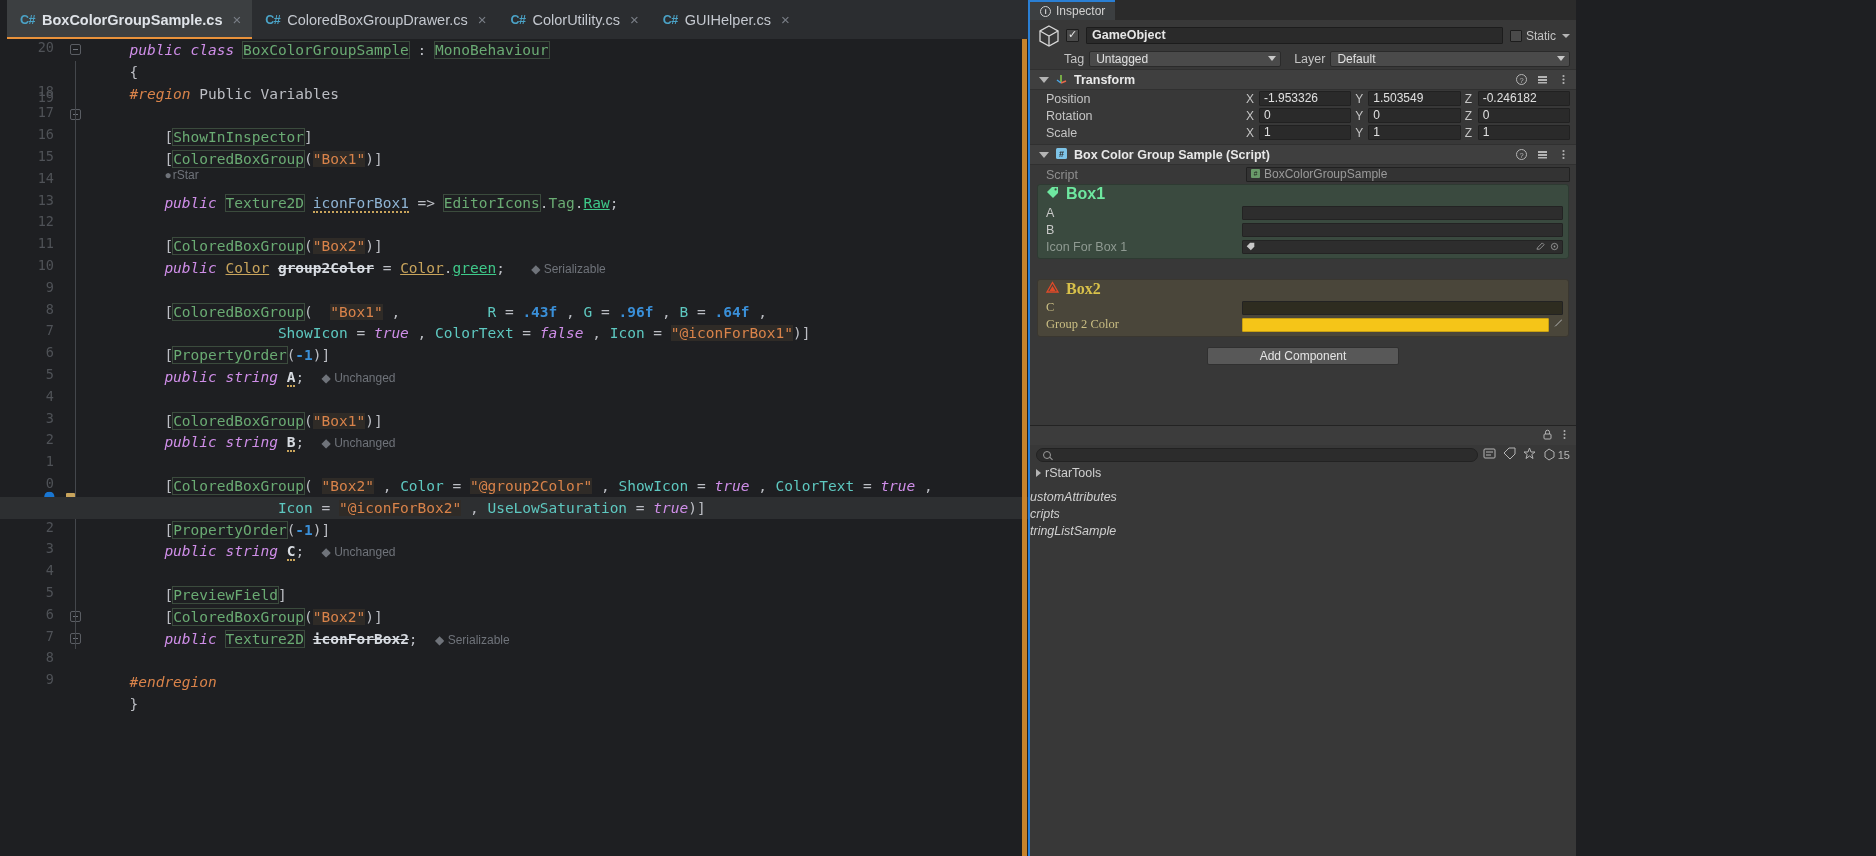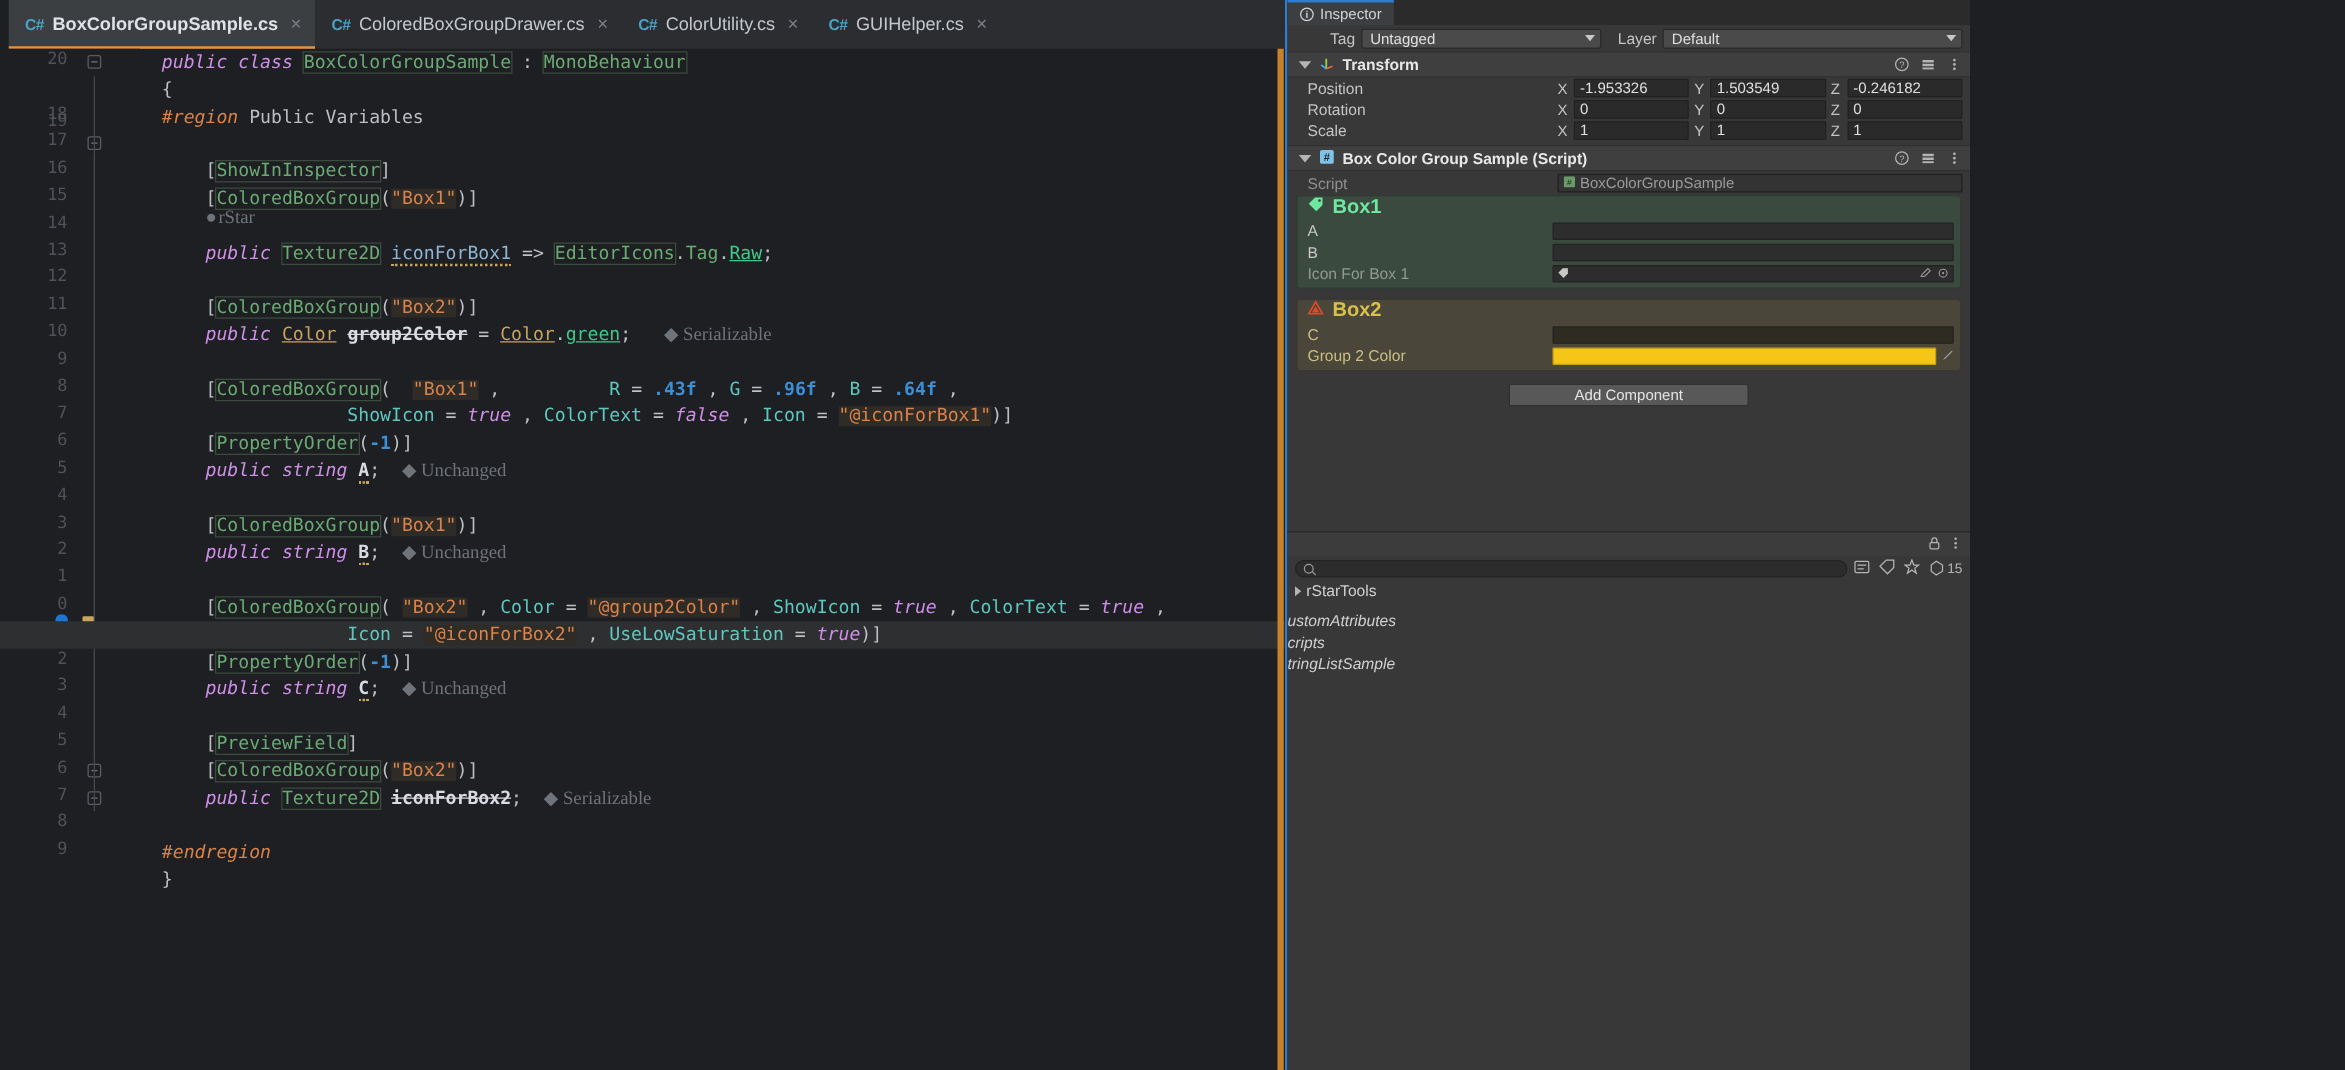--- a/index.html
+++ b/index.html
@@ -53,21 +53,21 @@
   .str     { color:#d9834a; }
   .strbg   { background:#2f2b27; }
   .num     { color:#3a8fd8; font-weight:bold; }
   .punct   { color:#bcbec4; }
   .param   { color:#5ec8c0; }
   .region  { color:#d9834a; font-style:italic; }
   .fieldlink { color:#c8a45c; text-decoration:underline; }
   .greenlink { color:#3fc98a; text-decoration:underline; }
   .strike  { text-decoration:line-through; }
   .squig   { border-bottom:2px dotted #c8a45c; }
-  .hint    { color:#6f737a; font-size:15px; font-family:Liberation Serif, serif; }
+  .hint    { color:#6f737a; font-size:12px; font-family:Liberation Sans, sans-serif; }
   #warnbox { position:absolute; right:26px; top:42px; display:flex; align-items:center; gap:6px;
              font-size:13px; color:#9aa0a6; }
   .wtri { width:0;height:0;border-left:6px solid transparent;border-right:6px solid transparent;
           border-bottom:11px solid #e8a33d; position:relative; }
   .wtri:after { content:"!"; position:absolute; left:-2px; top:2px; font-size:8px; color:#2b2d30; font-weight:bold; }
   .chev { color:#8d9298; font-size:12px; }
 
   #scroll-right { position:absolute; left:1222px; top:39px; width:12px; height:817px; background:#1e1f22; }
   .sbmark { position:absolute; left:2px; width:7px; background:#c8832a; }
 
@@ -285,20 +285,35 @@
     <div id="insp-inner">
       <div id="unity">
 
         <div id="insp-tabbar">
           <div id="insp-tab">
             <span class="iicon-i">i</span>
             <span>Inspector</span>
           </div>
         </div>
 
+        <div class="go-header">
+          <div class="cube">
+            <svg width="26" height="26" viewBox="0 0 26 26">
+              <path d="M13 3 L22 8 L22 18 L13 23 L4 18 L4 8 Z" fill="none" stroke="#d8d8d8" stroke-width="1.3"></path>
+              <path d="M4 8 L13 13 L22 8 M13 13 L13 23" fill="none" stroke="#d8d8d8" stroke-width="1.3"></path>
+            </svg>
+          </div>
+          <div class="cbx"></div>
+          <div class="go-name">GameObject</div>
+          <div class="static-box">
+            <span class="static-cbx"></span>
+            <span>Static</span>
+            <span class="tri-sm"></span>
+          </div>
+        </div>
 
         <div class="tagrow">
           <span class="lbl">Tag</span>
           <span class="dd" style="width:192px;">
             <span>Untagged</span>
             <span class="cv"></span>
           </span>
           <span class="lbl" style="margin-left:8px;">Layer</span>
           <span class="dd" style="flex:1;">
             <span>Default</span>
@@ -460,21 +475,21 @@
                         <circle cx="5" cy="5" r="3.5" fill="none" stroke="#9a9a9a" stroke-width="1"></circle>
                         <circle cx="5" cy="5" r="1" fill="#9a9a9a"></circle>
                       </svg>
                   </span>
                 </span>
               </span>
             </div>
           </div>
         </div>
 
-        <div class="grp" style="background:#4a463a; border:1px solid #3a3730; margin-top:8px;">
+        <div class="grp" style="background:#4a463a; border:1px solid #3a3730; margin-top:20px;font-family:Liberation Serif, serif;">
           <div class="grp-hd">
             <span>
               <svg width="13" height="13" viewBox="0 0 13 13">
                 <path d="M6.5 1.5 L12 11 L1 11 Z" fill="none" stroke="#e04a28" stroke-width="1.3"></path>
                 <path d="M6.5 5 L9.5 10 L3.5 10 Z" fill="#e04a28"></path>
               </svg>
             </span>
             <span style="color:#d8c14a;">Box2</span>
           </div>
           <div class="grp-body">

